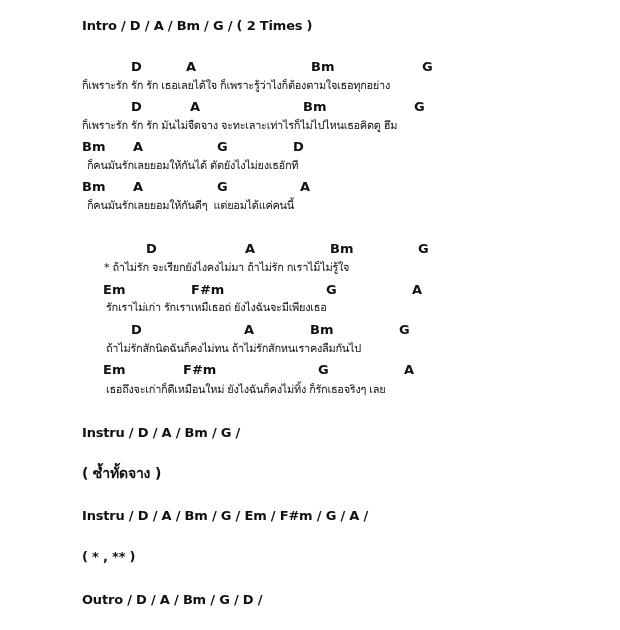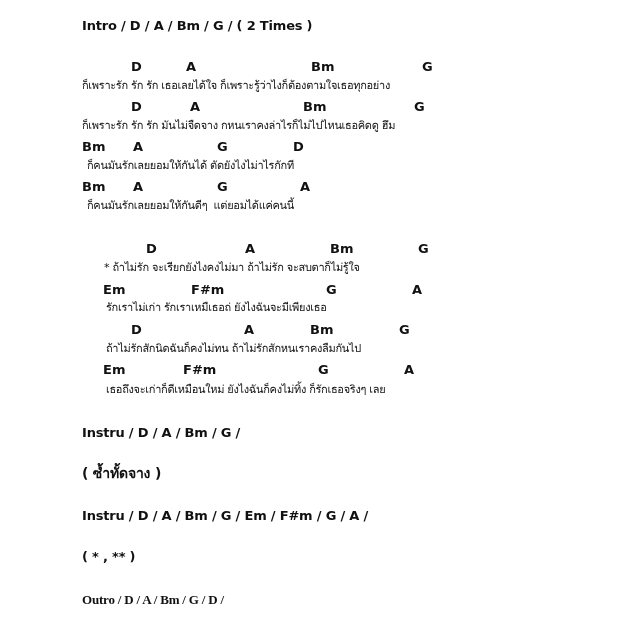--- a/index.html
+++ b/index.html
@@ -60,45 +60,45 @@
     <span class="chord" style="left:311px; top:59px;">Bm</span>
     <span class="chord" style="left:422px; top:59px;">G</span>
     <span class="lyric" style="left:82px; top:77px;">ก็เพราะรัก รัก รัก เธอเลยได้ใจ ก็เพราะรู้ว่าไงก็ต้องตามใจเธอทุกอย่าง</span>
   </div>
 
   <div>
     <span class="chord" style="left:131px; top:99px;">D</span>
     <span class="chord" style="left:190px; top:99px;">A</span>
     <span class="chord" style="left:303px; top:99px;">Bm</span>
     <span class="chord" style="left:414px; top:99px;">G</span>
-    <span class="lyric" style="left:82px; top:117px;">ก็เพราะรัก รัก รัก มันไม่จืดจาง กหนเราคงล่าไรก็ไม่ไปไหนเธอคิดดู ฮึม</span>
+    <span class="lyric" style="left:82px; top:117px;">ก็เพราะรัก รัก รัก มันไม่จืดจาง จะทะเลาะเท่าไรก็ไม่ไปไหนเธอคิดดู ฮึม</span>
   </div>
 
   <div>
     <span class="chord" style="left:82px; top:139px;">Bm</span>
     <span class="chord" style="left:133px; top:139px;">A</span>
     <span class="chord" style="left:217px; top:139px;">G</span>
     <span class="chord" style="left:293px; top:139px;">D</span>
-    <span class="lyric" style="left:87px; top:157px;">ก็คนมันรักเลยยอมให้กันได้ ตัดยังไงไม่าไรกักที</span>
+    <span class="lyric" style="left:87px; top:157px;">ก็คนมันรักเลยยอมให้กันได้ ตัดยังไงไม่ยงเธอักที</span>
   </div>
 
   <div>
     <span class="chord" style="left:82px; top:179px;">Bm</span>
     <span class="chord" style="left:133px; top:179px;">A</span>
     <span class="chord" style="left:217px; top:179px;">G</span>
     <span class="chord" style="left:300px; top:179px;">A</span>
     <span class="lyric" style="left:87px; top:197px;font-family:Liberation Mono, monospace;">ก็คนมันรักเลยยอมให้กันดีๆ แต่ยอมได้แค่คนนี้</span>
   </div>
 
   <div>
     <span class="chord" style="left:146px; top:241px;">D</span>
     <span class="chord" style="left:245px; top:241px;">A</span>
     <span class="chord" style="left:330px; top:241px;">Bm</span>
     <span class="chord" style="left:418px; top:241px;">G</span>
-    <span class="lyric" style="left:104px; top:259px;">* ถ้าไม่รัก จะเรียกยังไงคงไม่มา ถ้าไม่รัก จะสบตาก็ไม่รู้ใจ</span>
+    <span class="lyric" style="left:104px; top:259px;">* ถ้าไม่รัก จะเรียกยังไงคงไม่มา ถ้าไม่รัก กเราไม็ไม่รู้ใจ</span>
   </div>
 
   <div>
     <span class="chord" style="left:103px; top:282px;">Em</span>
     <span class="chord" style="left:191px; top:282px;">F#m</span>
     <span class="chord" style="left:326px; top:282px;">G</span>
     <span class="chord" style="left:412px; top:282px;">A</span>
     <span class="lyric" style="left:106px; top:299px;">รักเราไม่เก่า รักเราเหมืเธอถ่ ยังไงฉันจะมีเพียงเธอ</span>
   </div>
 
@@ -119,15 +119,15 @@
   </div>
 
   <div class="line bold" style="left:82px; top:425px;">Instru / D / A / Bm / G /</div>
 
   <div class="line bold" style="left:82px; top:464px; font-size:14px; line-height:18px;">( ซ้ำทั้ดจาง )</div>
 
   <div class="line bold" style="left:82px; top:508px;">Instru / D / A / Bm / G / Em / F#m / G / A /</div>
 
   <div class="line bold" style="left:82px; top:549px;">( * , ** )</div>
 
-  <div class="line bold" style="left:82px; top:592px;font-family:Liberation Serif, serif;">Outro  / D / A / Bm / G / D /</div>
+  <div class="line bold" style="left:82px; top:592px;">Outro  / D / A / Bm / G / D /</div>
 
 </div>
 
 </body></html>

